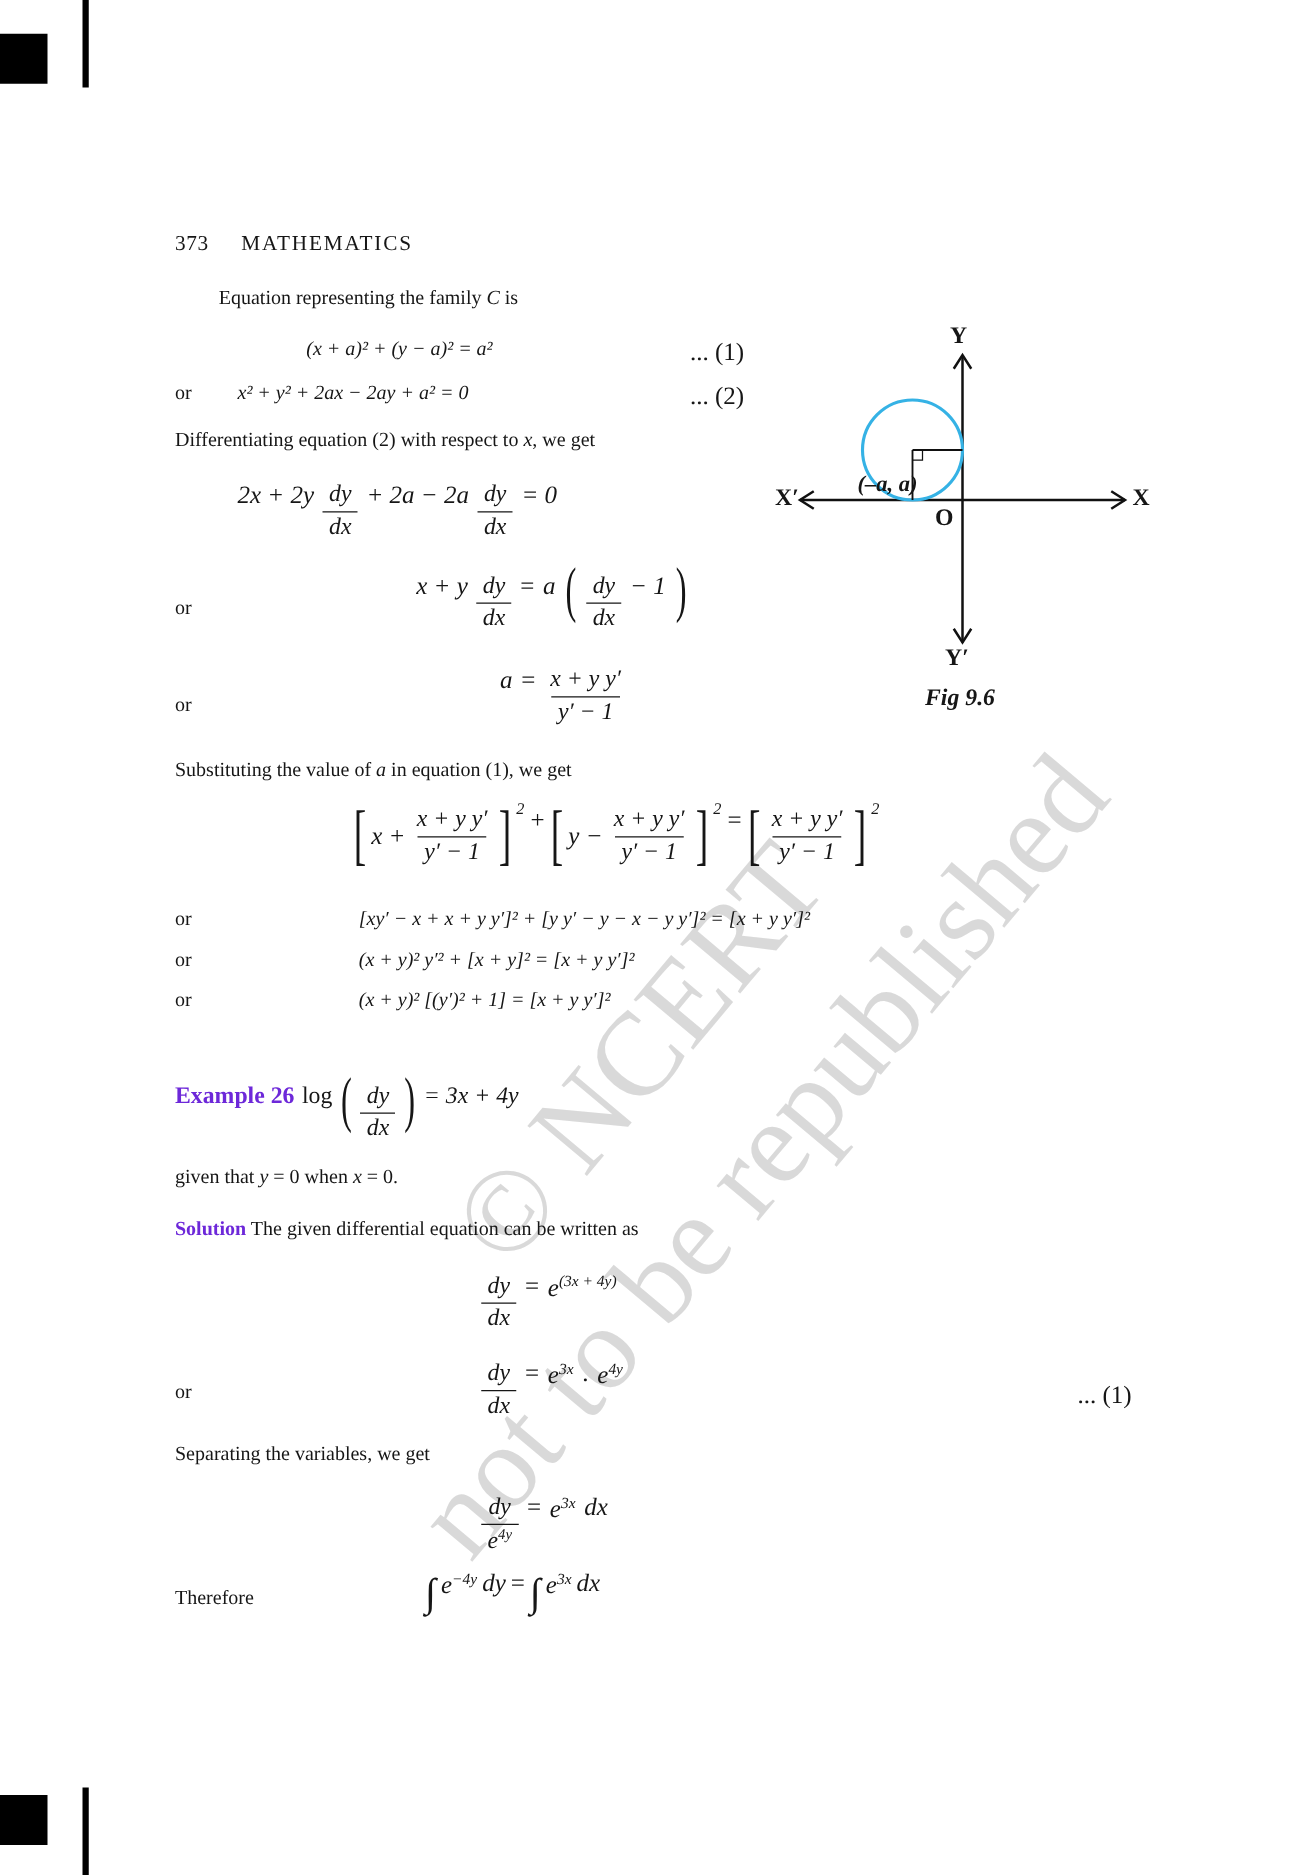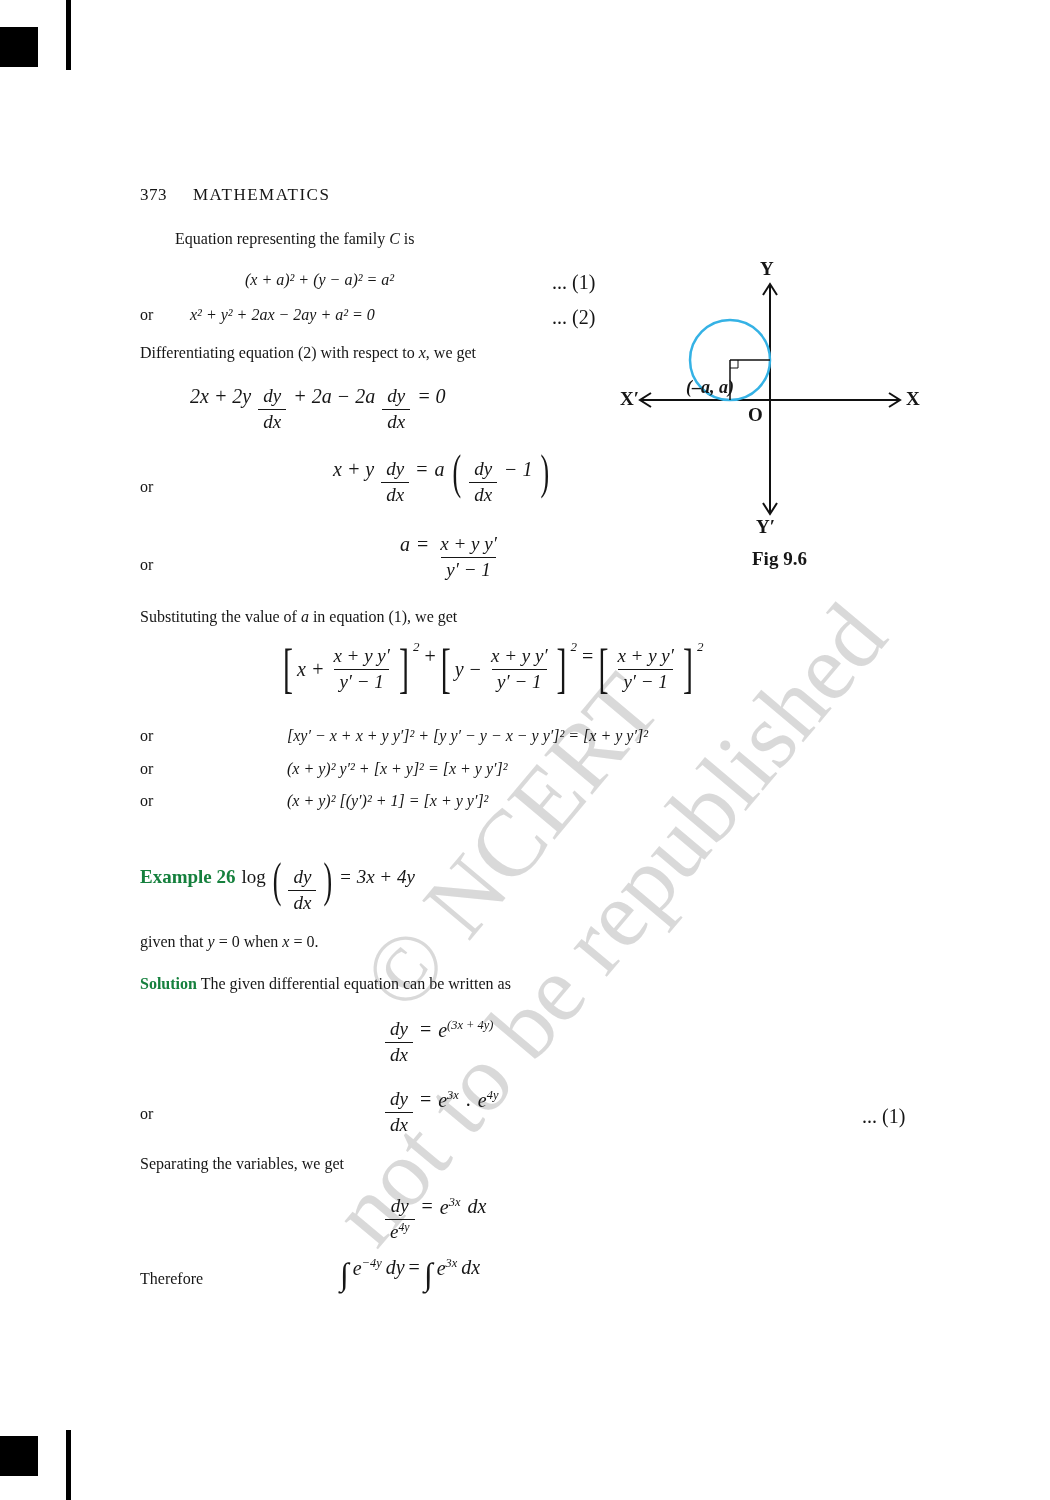--- a/index.html
+++ b/index.html
@@ -27,21 +27,21 @@
   .frac .num { display:block; padding:0 5px 1px; }
   .frac .den { display:block; padding:1px 5px 0; border-top:1.6px solid #161616; }
 
   sup { font-size:0.62em; }
   .bparen   { font-size:26px; transform:scaleY(1.9); display:inline-block; font-style:normal; margin:0 1px; font-weight:300; }
   .bbracket { font-size:30px; transform:scaleY(1.8); display:inline-block; font-style:normal; font-weight:300; }
   .bterm { display:inline-flex; align-items:center; gap:4px; }
   .bsup { align-self:flex-start; font-size:13px; margin-top:-6px; font-style:italic; }
   .int { font-size:32px; font-style:normal; font-weight:300; }
 
-  .blue { color:#15803d; font-weight:bold; font-style:normal; }
+  .blue { color:#6d28d9; font-weight:bold; font-style:normal; }
   .tag { font-size:20px; }
 
   .figure { position:absolute; left:620px; top:252px; width:310px; height:330px; z-index:2; }
   .flabel { position:absolute; font-weight:bold; font-size:19px; font-style:normal; white-space:nowrap; }
   .fpoint { position:absolute; font-weight:bold; font-style:italic; font-size:18px; white-space:nowrap; }
   .fcaption { position:absolute; font-weight:bold; font-size:19px; white-space:nowrap; }
 
   .footer { position:absolute; left:0; top:1428px; width:100%; text-align:center; font-size:16px; z-index:2; }
 </style>
 </head>
@@ -246,17 +246,17 @@
       <line x1="110" y1="108" x2="150" y2="108" stroke="#111" stroke-width="1.5"></line>
       <line x1="110" y1="108" x2="110" y2="148" stroke="#111" stroke-width="1.5"></line>
       <polyline points="118,108 118,116 110,116" fill="none" stroke="#111" stroke-width="1"></polyline>
     </svg>
     <span class="flabel" style="left:140px; top:6px;">Y</span>
     <span class="flabel" style="left:286px; top:136px;">X</span>
     <span class="flabel" style="left:0px; top:136px;">X′</span>
     <span class="flabel" style="left:128px; top:152px;">O</span>
     <span class="flabel" style="left:136px; top:264px;">Y′</span>
     <span class="fpoint" style="left:66px; top:84px;margin-top:41px;">(–a, a)</span>
-    <span class="fcaption" style="left:132px; top:296px;">Fig 9.6</span>
+    <span class="fcaption" style="left:120px; top:296px;font-style:italic;">Fig 9.6</span>
   </div>
 
 
 </div>
 
 </body></html>

